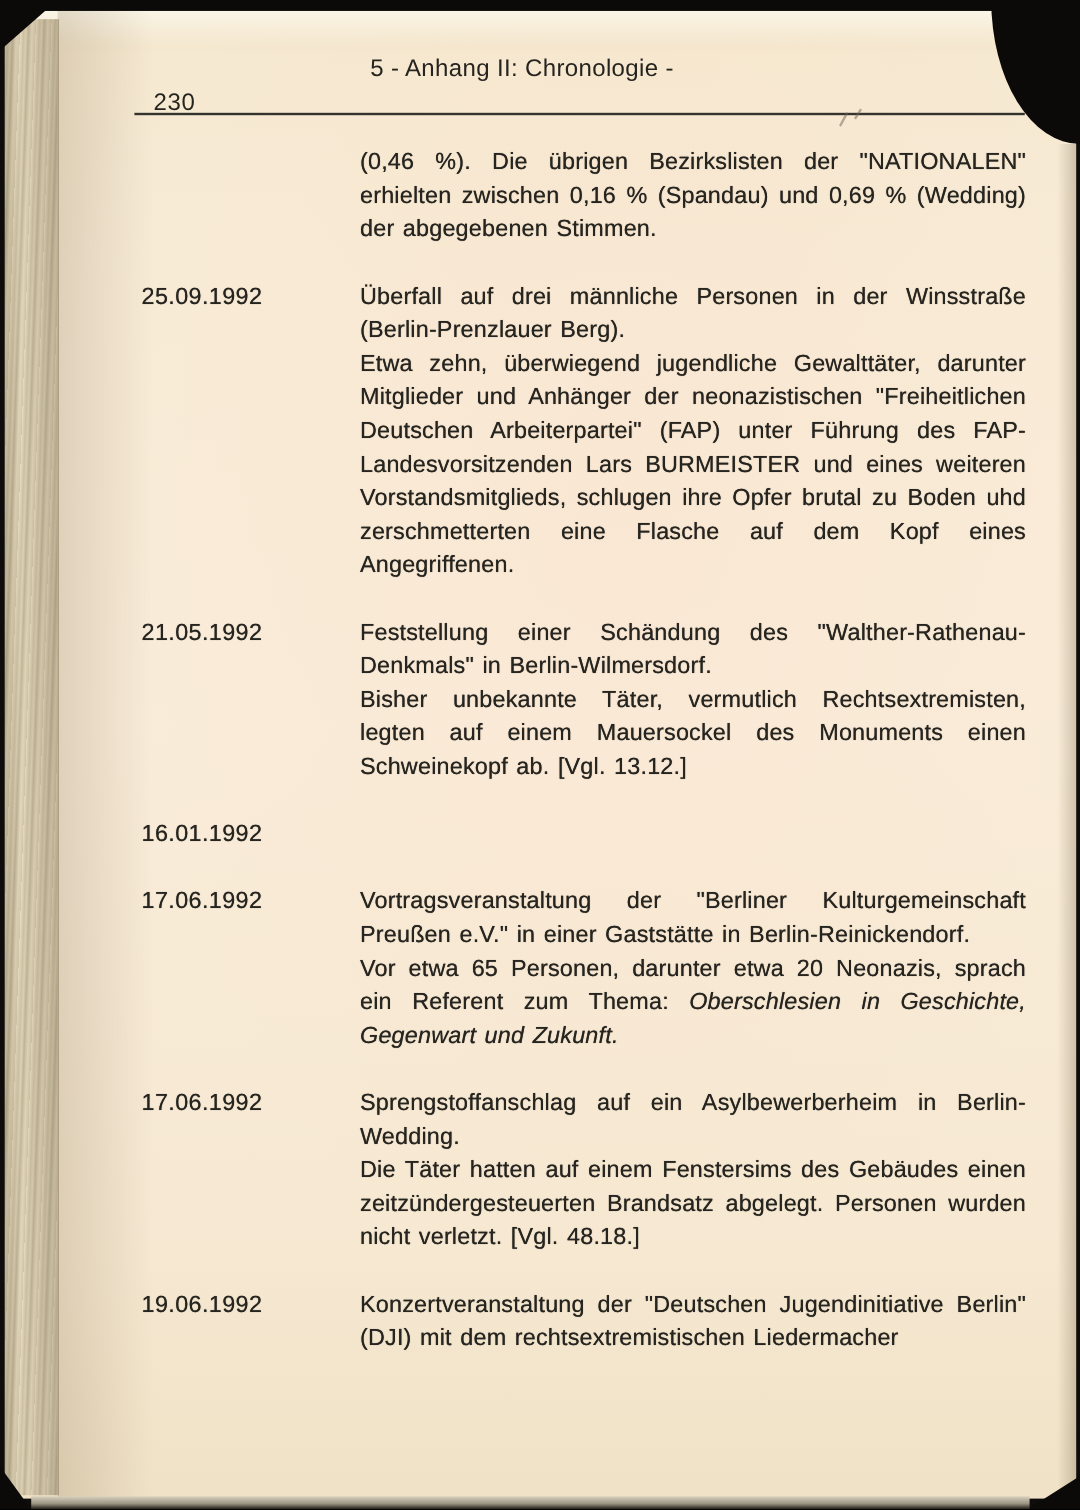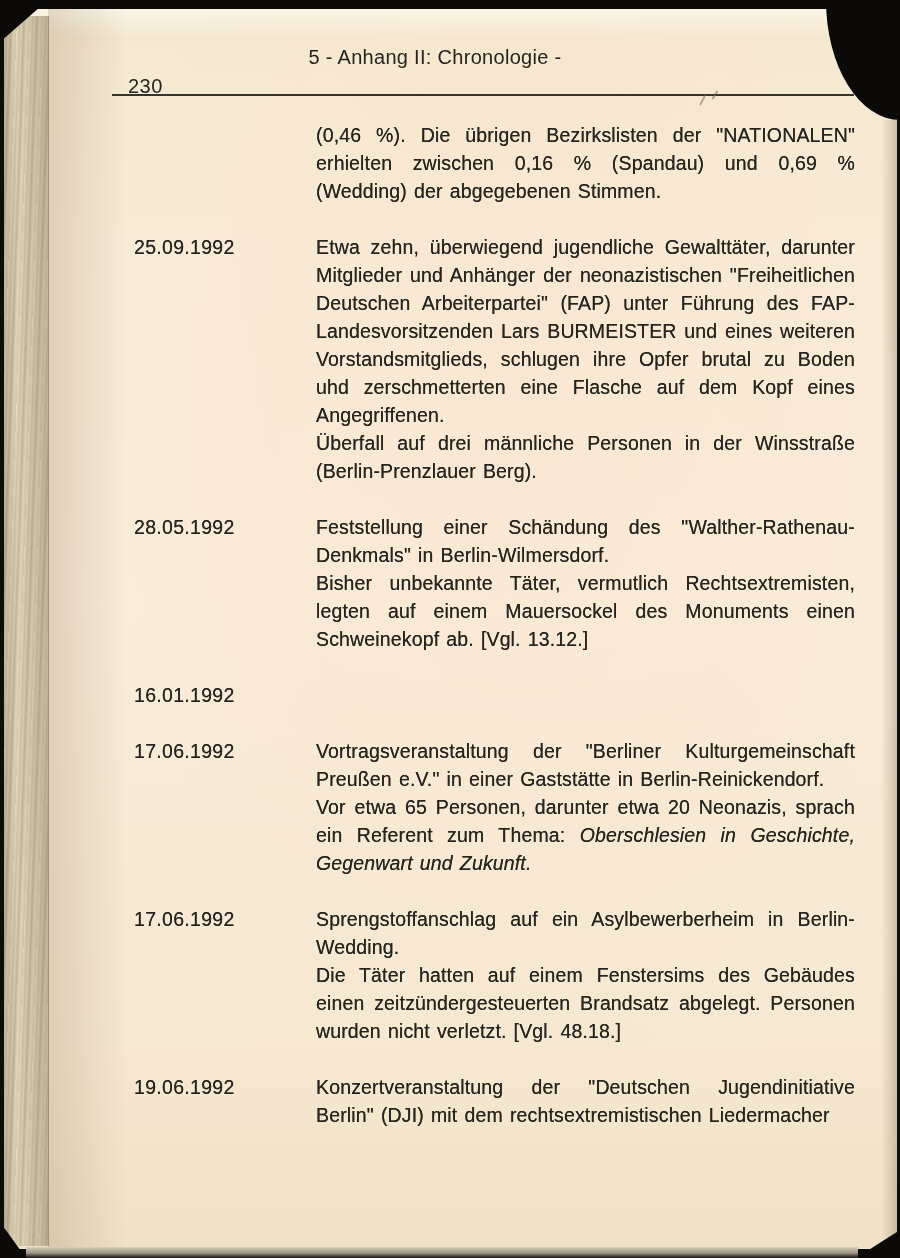--- a/index.html
+++ b/index.html
@@ -78,21 +78,21 @@
     content:"";position:absolute;width:2px;height:13px;background:rgba(112,100,84,0.5);
     border-radius:1px;
   }
   .pencil-mark::before{left:8px;top:3px;transform:rotate(28deg);}
   .pencil-mark::after{left:20px;top:0;transform:rotate(32deg);height:10px;}
   
   .entries{
     position:absolute;left:118px;top:121px;width:737px;
     color:var(--ink);
   }
-  .entry{display:flex;margin-bottom:28px;margin-left:16px;}
+  .entry{display:flex;margin-bottom:28px;}
   .entry .date{
     width:182px;flex:none;
     font-size:19.5px;line-height:28px;letter-spacing:0.3px;
     text-shadow:0 0 0.6px rgba(38,36,31,0.85);
   }
   .entry .content{width:555px;}
   .entry p{
     margin:0;
     font-size:19.5px;line-height:28px;
     text-align:justify;
@@ -126,27 +126,27 @@
     <section class="entry">
       <div class="date"></div>
       <div class="content">
         <p>(0,46 %). Die übrigen Bezirkslisten der "NATIONALEN" erhielten zwischen 0,16 % (Spandau) und 0,69 % (Wedding) der abgegebenen Stimmen.</p>
       </div>
     </section>
 
     <section class="entry">
       <div class="date">25.09.1992</div>
       <div class="content">
+        <p>Überfall auf drei männliche Personen in der Winsstraße (Berlin-Prenzlauer Berg).</p>
         <p>Etwa zehn, überwiegend jugendliche Gewalttäter, darunter Mitglieder und Anhänger der neonazistischen "Freiheit­lichen Deutschen Arbeiterpartei" (FAP) unter Führung des FAP-Landesvorsitzenden Lars BURMEISTER und eines weiteren Vorstandsmitglieds, schlugen ihre Opfer brutal zu Boden uhd zerschmetterten eine Flasche auf dem Kopf eines Angegriffenen.</p>
-        <p>Überfall auf drei männliche Personen in der Winsstraße (Berlin-Prenzlauer Berg).</p>
       </div>
     </section>
 
     <section class="entry">
-      <div class="date">28.05.1992</div>
+      <div class="date">21.05.1992</div>
       <div class="content">
         <p>Feststellung einer Schändung des "Walther-Rathenau-Denkmals" in Berlin-Wilmersdorf.</p>
         <p>Bisher unbekannte Täter, vermutlich Rechtsextremisten, legten auf einem Mauersockel des Monuments einen Schweinekopf ab. [Vgl. 13.12.]</p>
       </div>
     </section>
 
     <section class="entry">
       <div class="date">16.01.1992</div>
     </section>
 

